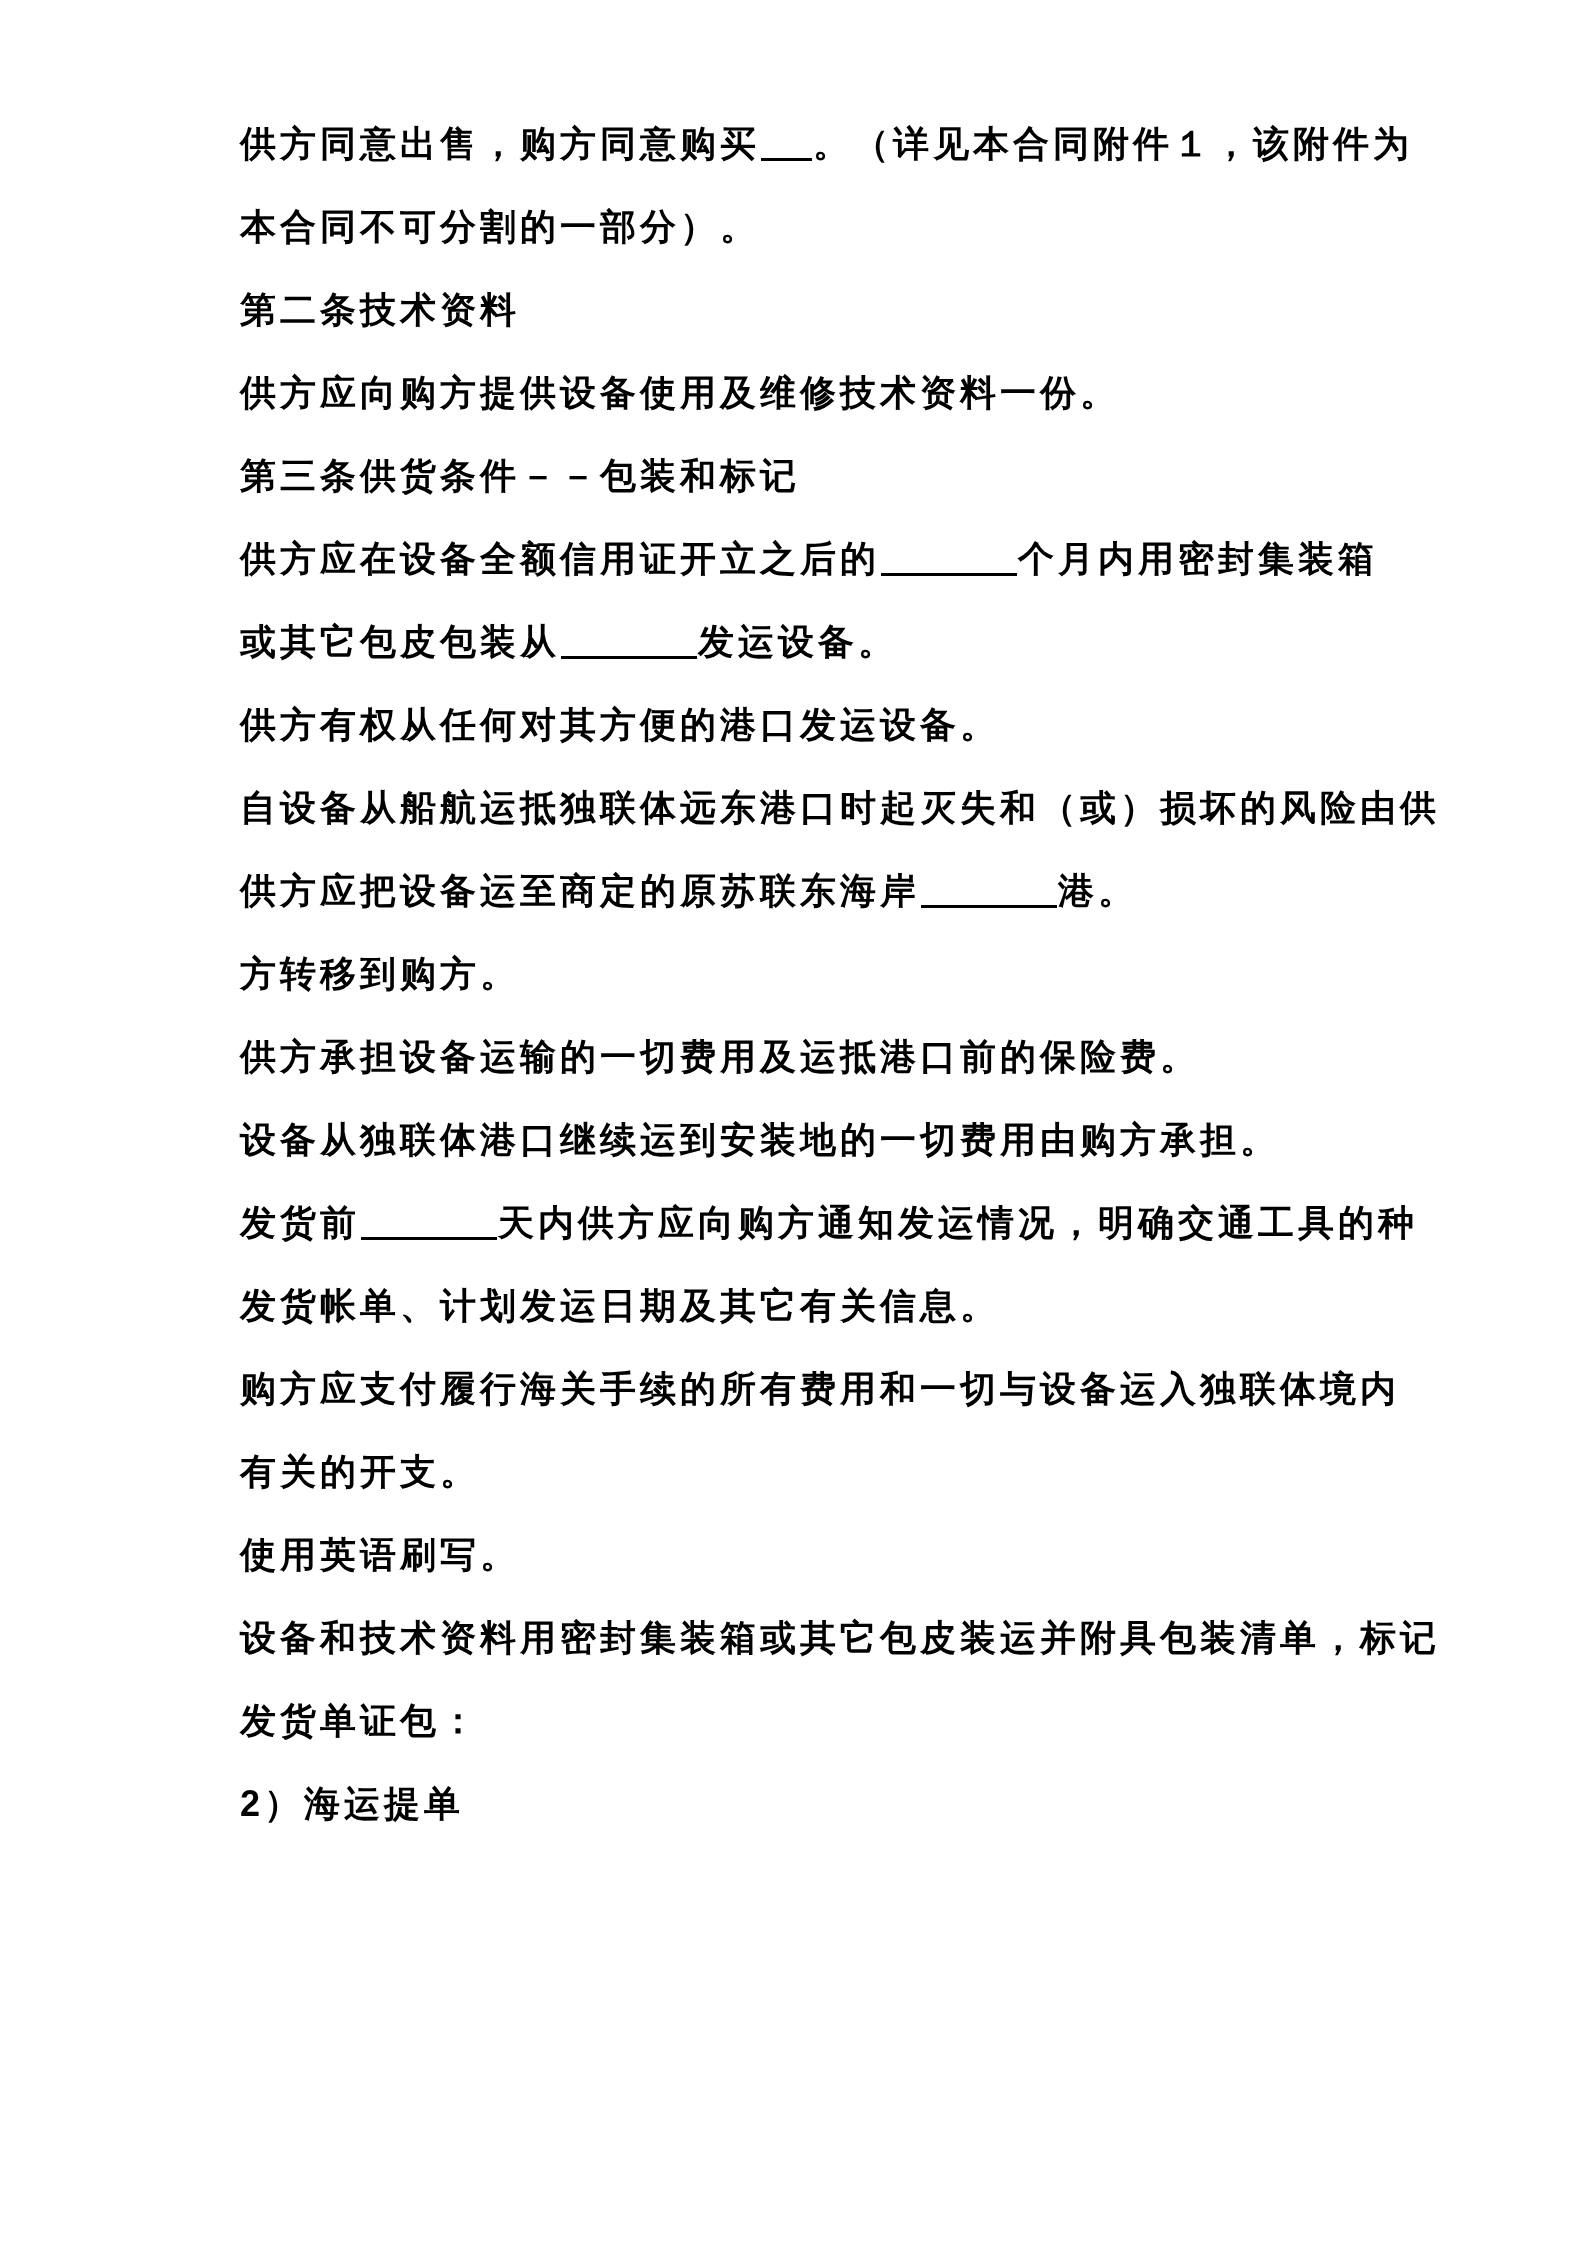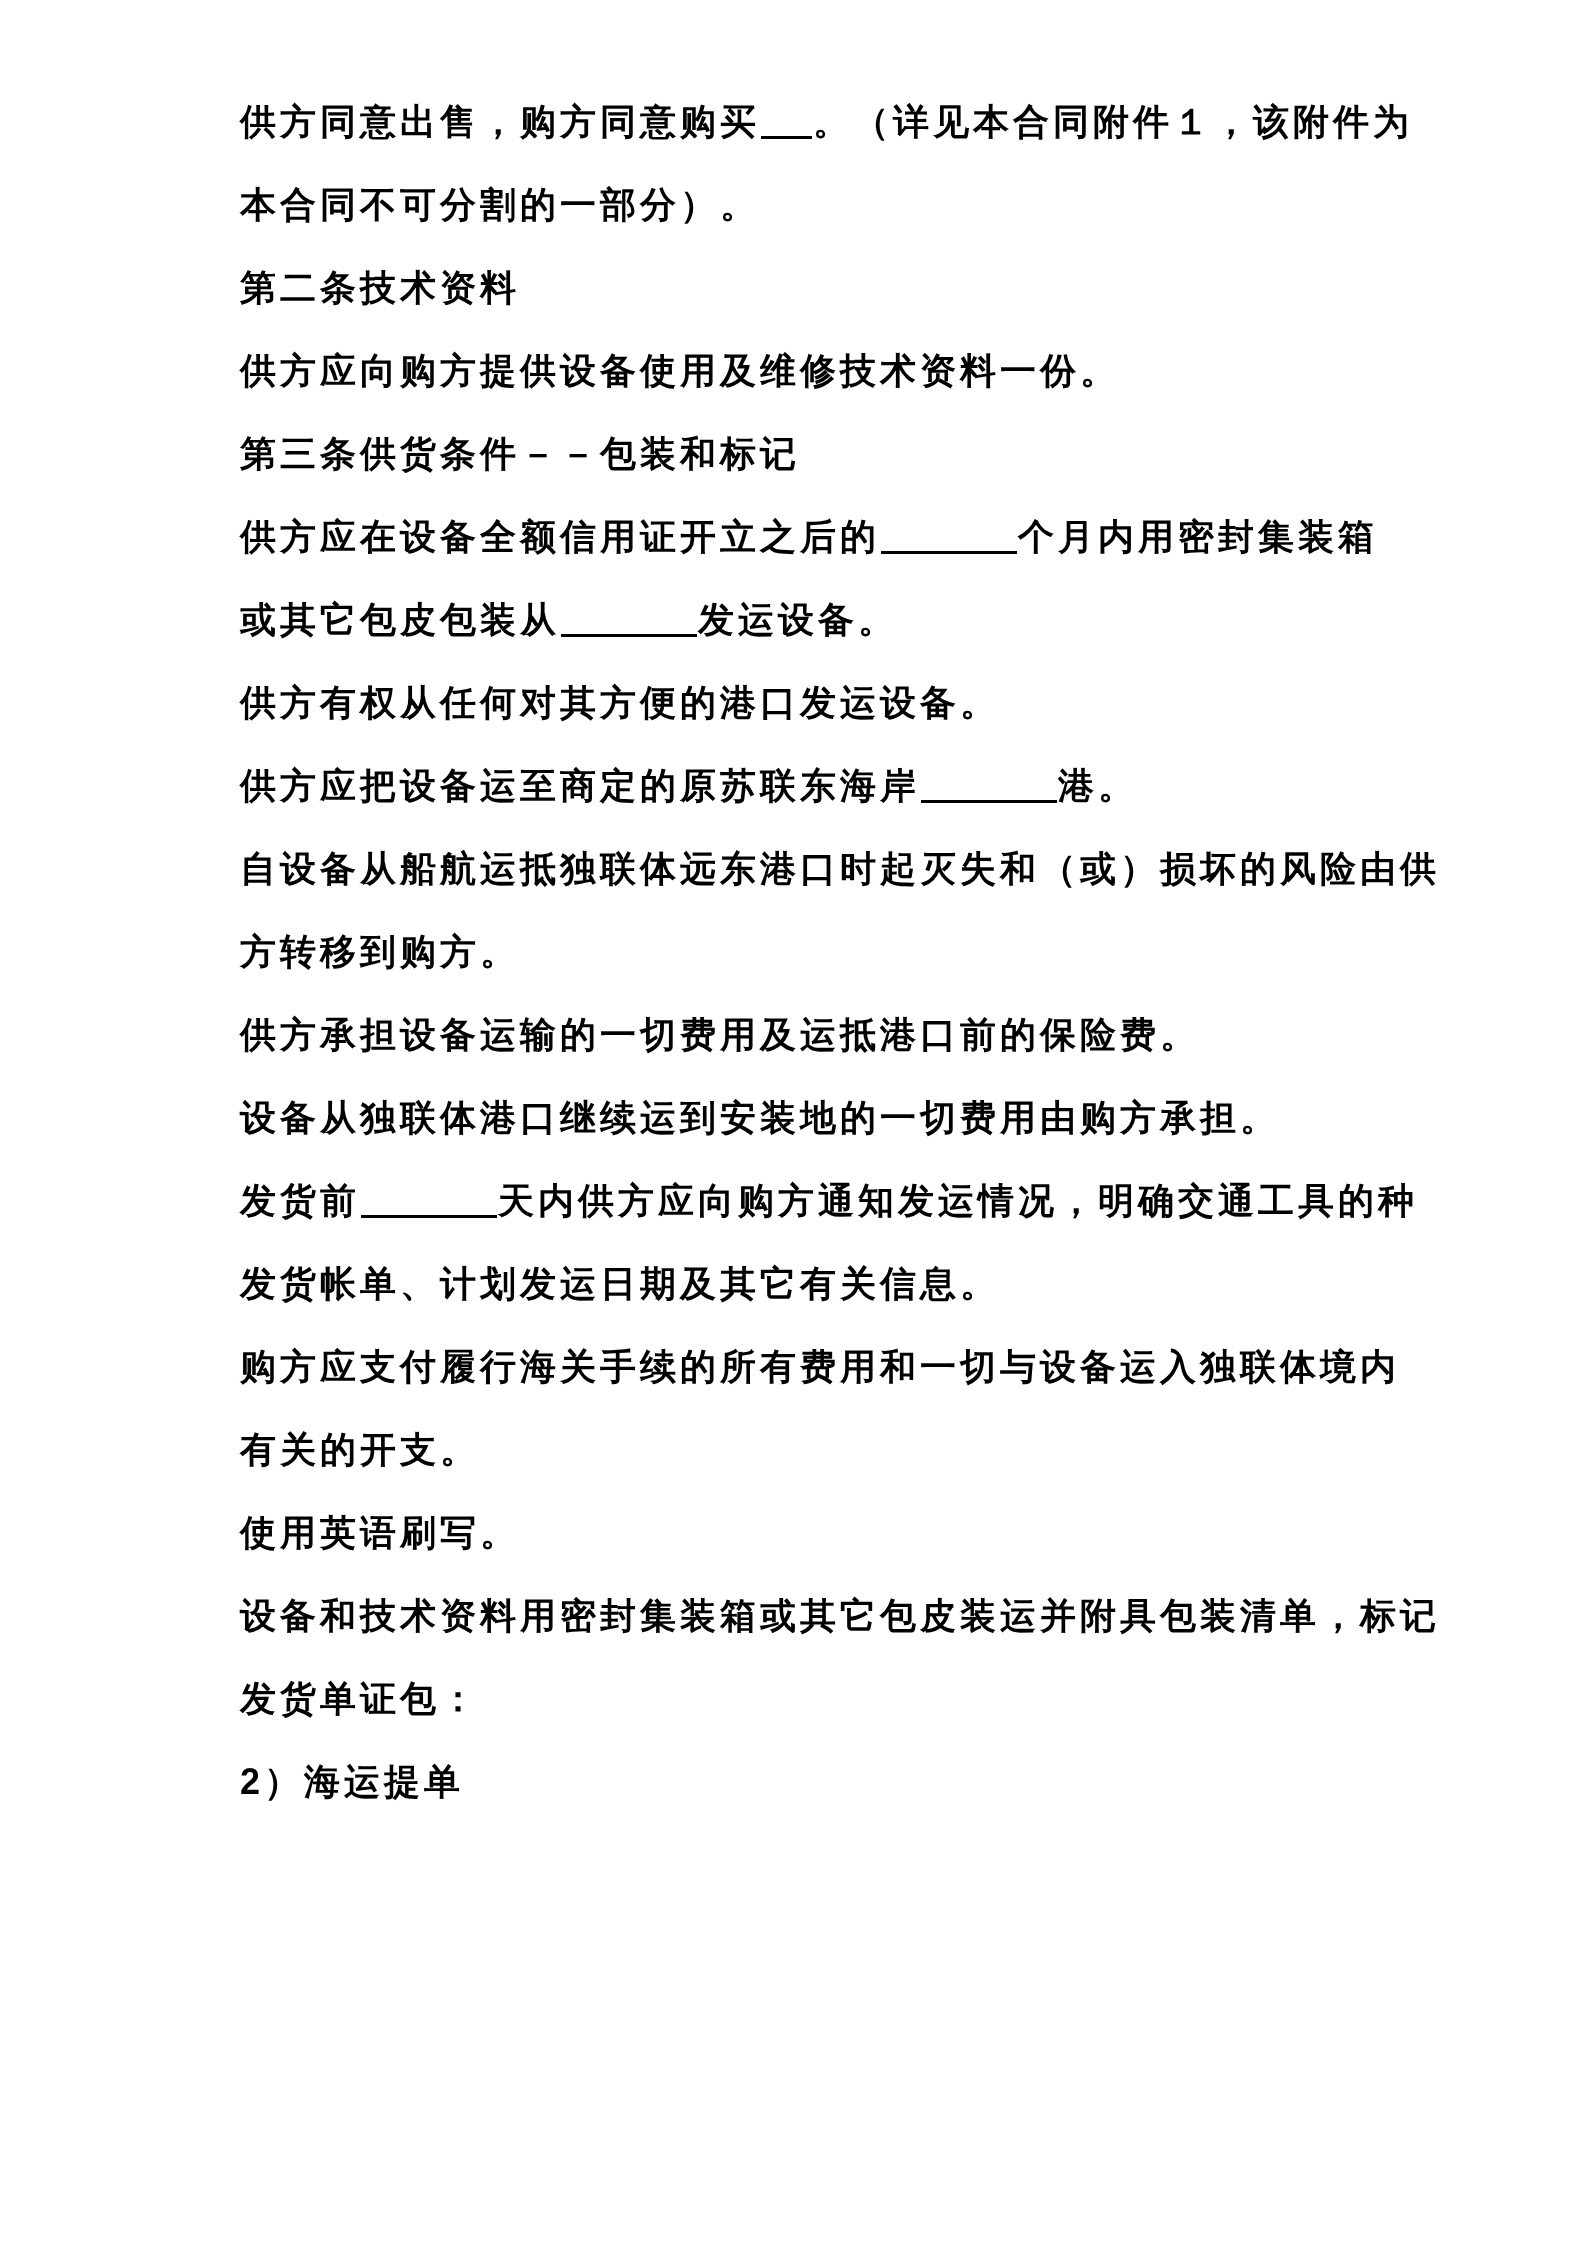--- a/index.html
+++ b/index.html
@@ -7,21 +7,21 @@
     padding: 0;
     background: #ffffff;
   }
   .page {
     position: relative;
     width: 1586px;
     height: 2052px;
     background: #ffffff;
     overflow: hidden;
     box-sizing: border-box;
-    padding: 80px 150px 0 240px;
+    padding: 102px 150px 0 240px;
     font-family: "Liberation Sans", "DejaVu Sans", sans-serif;
     font-weight: 700;
     font-size: 36px;
     letter-spacing: 4px;
     color: #000000;
   }
   .line {
     height: 83px;
     line-height: 83px;
     white-space: nowrap;
@@ -39,22 +39,22 @@
 
 <div class="page" style="background: rgb(255, 255, 255); color: rgb(0, 0, 0);">
     <div class="line"><span>供方同意出售，购方同意购买</span><span class="blank" style="width: 51px; border-bottom-color: rgb(0, 0, 0);"></span><span>。（详见本合同附件１，该附件为</span></div>
     <div class="line"><span>本合同不可分割的一部分）。</span></div>
     <div class="line"><span>第二条技术资料</span></div>
     <div class="line"><span>供方应向购方提供设备使用及维修技术资料一份。</span></div>
     <div class="line"><span>第三条供货条件－－包装和标记</span></div>
     <div class="line"><span>供方应在设备全额信用证开立之后的</span><span class="blank" style="width: 136px; border-bottom-color: rgb(0, 0, 0);"></span><span>个月内用密封集装箱</span></div>
     <div class="line"><span>或其它包皮包装从</span><span class="blank" style="width: 136px; border-bottom-color: rgb(0, 0, 0);"></span><span>发运设备。</span></div>
     <div class="line"><span>供方有权从任何对其方便的港口发运设备。</span></div>
+    <div class="line"><span>自设备从船航运抵独联体远东港口时起灭失和（或）损坏的风险由供</span></div>
     <div class="line"><span>供方应把设备运至商定的原苏联东海岸</span><span class="blank" style="width: 136px; border-bottom-color: rgb(0, 0, 0);"></span><span>港。</span></div>
-    <div class="line"><span>自设备从船航运抵独联体远东港口时起灭失和（或）损坏的风险由供</span></div>
     <div class="line"><span>方转移到购方。</span></div>
     <div class="line"><span>供方承担设备运输的一切费用及运抵港口前的保险费。</span></div>
     <div class="line"><span>设备从独联体港口继续运到安装地的一切费用由购方承担。</span></div>
     <div class="line"><span>发货前</span><span class="blank" style="width: 136px; border-bottom-color: rgb(0, 0, 0);"></span><span>天内供方应向购方通知发运情况，明确交通工具的种</span></div>
     <div class="line"><span>发货帐单、计划发运日期及其它有关信息。</span></div>
     <div class="line"><span>购方应支付履行海关手续的所有费用和一切与设备运入独联体境内</span></div>
     <div class="line"><span>有关的开支。</span></div>
     <div class="line"><span>使用英语刷写。</span></div>
     <div class="line"><span>设备和技术资料用密封集装箱或其它包皮装运并附具包装清单，标记</span></div>
     <div class="line"><span>发货单证包：</span></div>

